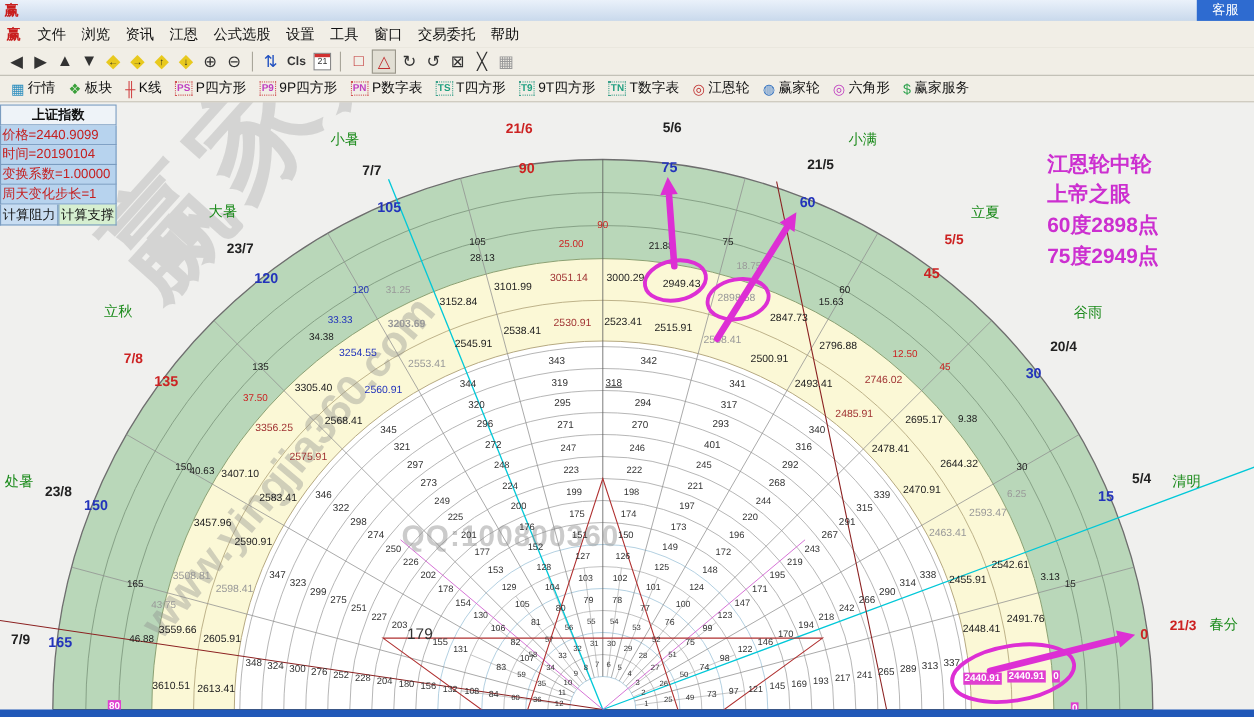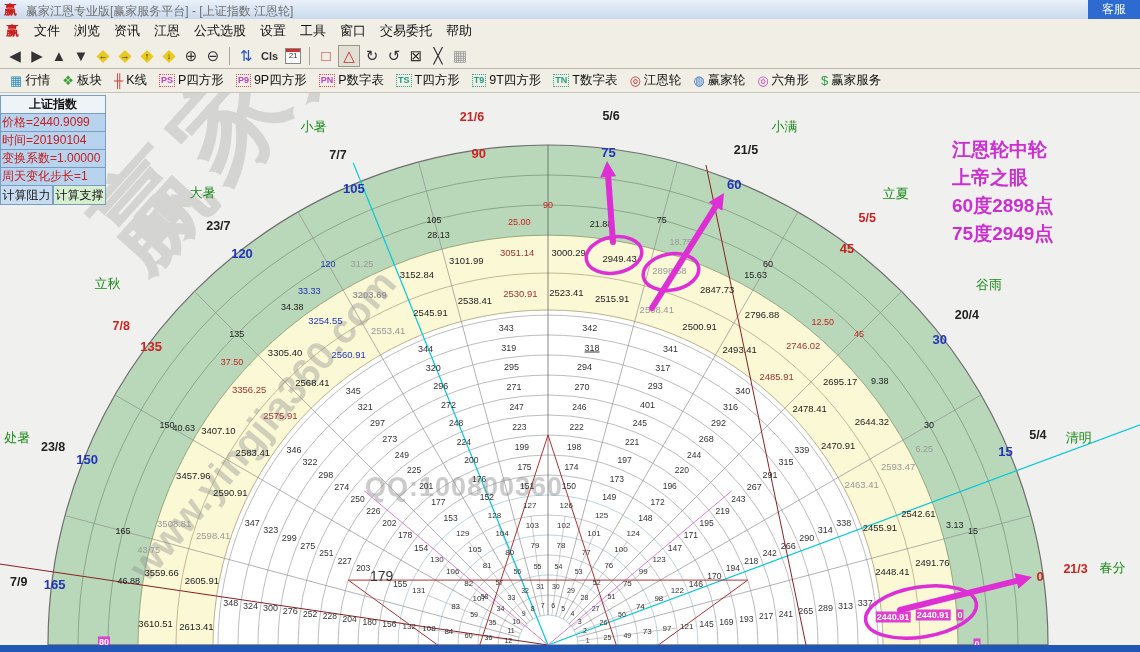--- a/index.html
+++ b/index.html
@@ -254,21 +254,21 @@
     <span class="wl c-int" style="left: 425.541px; top: 349.359px; font-size: 9px;">344</span>
     <span class="wl c-int" style="left: 353.196px; top: 391.127px; font-size: 9px;">345</span>
     <span class="wl c-int" style="left: 294.127px; top: 450.196px; font-size: 9px;">346</span>
     <span class="wl c-int" style="left: 252.359px; top: 522.541px; font-size: 9px;">347</span>
     <span class="wl c-int" style="left: 230.738px; top: 603.232px; font-size: 9px;">348</span>
     <span class="wl c-int" style="left: 845.433px; top: 605.842px; font-size: 9px;">313</span>
     <span class="wl c-int" style="left: 825.164px; top: 530.195px; font-size: 9px;">314</span>
     <span class="wl c-int" style="left: 786.006px; top: 462.372px; font-size: 9px;">315</span>
     <span class="wl c-int" style="left: 730.628px; top: 406.994px; font-size: 9px;">316</span>
     <span class="wl c-int" style="left: 662.805px; top: 367.836px; font-size: 9px;">317</span>
-    <span class="wl c-int" style="left: 592px; top: 347.567px; font-size: 9px; text-decoration: underline;">318</span>
+    <span class="wl c-int" style="left: 558px; top: 347.567px; font-size: 9px; text-decoration: underline;">318</span>
     <span class="wl c-int" style="left: 508.842px; top: 347.567px; font-size: 9px;">319</span>
     <span class="wl c-int" style="left: 433.195px; top: 367.836px; font-size: 9px;">320</span>
     <span class="wl c-int" style="left: 365.372px; top: 406.994px; font-size: 9px;">321</span>
     <span class="wl c-int" style="left: 309.994px; top: 462.372px; font-size: 9px;">322</span>
     <span class="wl c-int" style="left: 270.836px; top: 530.195px; font-size: 9px;">323</span>
     <span class="wl c-int" style="left: 250.567px; top: 605.842px; font-size: 9px;">324</span>
     <span class="wl c-int" style="left: 825.605px; top: 608.453px; font-size: 9px;">289</span>
     <span class="wl c-int" style="left: 806.686px; top: 537.849px; font-size: 9px;">290</span>
     <span class="wl c-int" style="left: 770.139px; top: 474.547px; font-size: 9px;">291</span>
     <span class="wl c-int" style="left: 718.453px; top: 422.861px; font-size: 9px;">292</span>
@@ -446,21 +446,20 @@
   </div>
 <div id="anno-text">
     <div>江恩轮中轮</div>
     <div>上帝之眼</div>
     <div>60度2898点</div>
     <div>75度2949点</div>
   </div>
 
 <div id="titlebar">
   <span class="logo">赢</span>
-  <span class="title">赢家江恩专业版[赢家服务平台] - [上证指数 江恩轮]</span>
 </div>
 <div id="support-btn">客服</div>
 <div id="menubar"><span class="logo">赢</span><span id="menu-items"><span class="mitem">文件</span><span class="mitem">浏览</span><span class="mitem">资讯</span><span class="mitem">江恩</span><span class="mitem">公式选股</span><span class="mitem">设置</span><span class="mitem">工具</span><span class="mitem">窗口</span><span class="mitem">交易委托</span><span class="mitem">帮助</span></span></div>
 <div id="toolbar1">
     <span class="tbtn">◀</span>
     <span class="tbtn">▶</span>
     <span class="tbtn">▲</span>
     <span class="tbtn">▼</span>
     <span class="tbtn">
       <span class="diam">◆</span>

